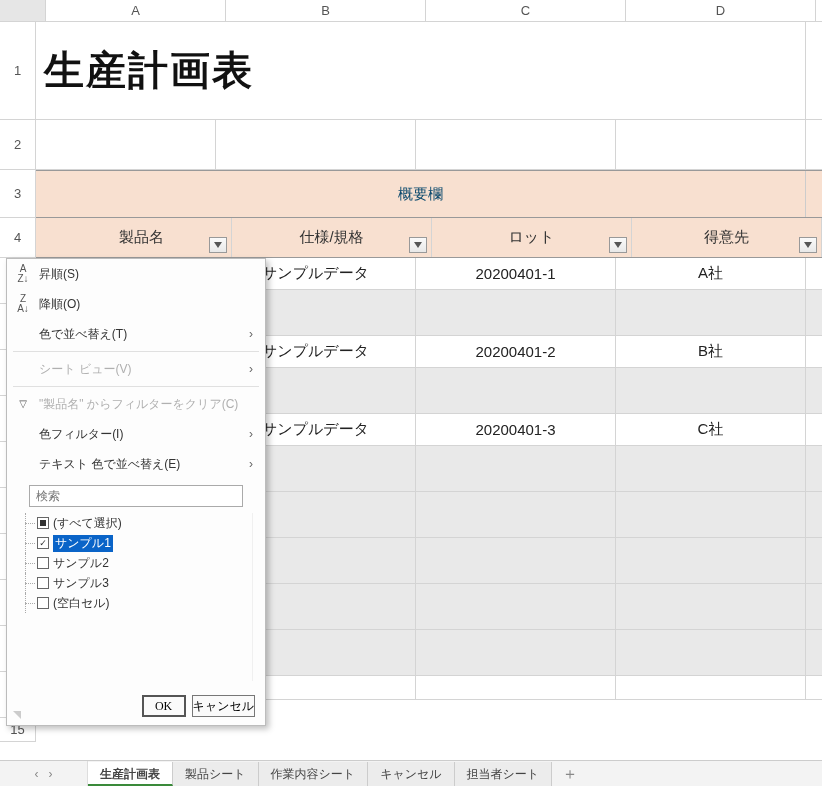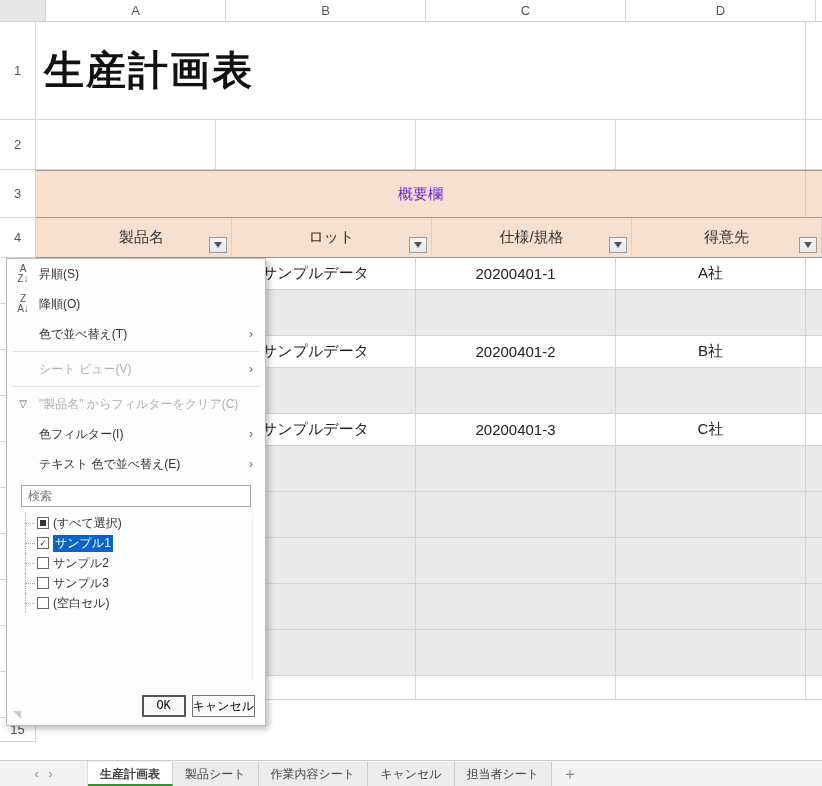--- a/index.html
+++ b/index.html
@@ -23,55 +23,55 @@
   .cell { border-right: 1px solid #d4d4d4; display: flex; align-items: center; justify-content: center; position: relative; }
   .cell.cA { width: 180px; } .cell.cB { width: 200px; } .cell.cC { width: 200px; } .cell.cD { width: 190px; }
 
   .title-row { height: 98px; }
   .title-cell { font-size: 40px; font-weight: 700; padding-left: 8px; justify-content: flex-start; letter-spacing: 2px; color: #111; }
 
   .blank-row { height: 50px; }
 
   .hdr-sec { height: 48px; background: #f8e0d0; border-top: 1px solid #999; border-bottom: 1px solid #999; }
   .hdr-sec .cell { border-right: 1px solid #ccc; }
-  .hdr-sec-label { width: 770px; font-size: 15px; color: #6d28d9; }
+  .hdr-sec-label { width: 770px; font-size: 15px; color: #0c4a6e; }
 
   .hdr-row { height: 40px; background: #f8e0d0; border-bottom: 1px solid #999; padding-left: 16px; }
   .hdr-row .cell { font-size: 15px; color: #333; position: relative; }
 
   .filter-btn { position: absolute; right: 4px; bottom: 4px; width: 18px; height: 16px; border: 1px solid #999; background: linear-gradient(#fafafa,#e8e8e8); display: flex; align-items: center; justify-content: center; }
   .filter-btn svg { width: 8px; height: 6px; }
 
   .data-row { height: 32px; }
   .data-row .cell { font-size: 15px; color: #222; }
   .gap-row { height: 46px; background: #e9e9e9; }
 
   
   .popup { position: absolute; left: 6px; top: 258px; width: 260px; background: #fdfdfd; border: 1px solid #bcbcbc; box-shadow: 3px 3px 6px rgba(0,0,0,0.25); font-size: 12px; z-index: 10; }
   .pp-item { display: flex; align-items: center; height: 30px; padding: 0 10px 0 32px; position: relative; }
   .pp-item.disabled { color: #b0b0b0; }
   .pp-item .chev { position: absolute; right: 12px; font-size: 12px; color: #666; }
   .pp-icon { position: absolute; left: 8px; width: 16px; text-align: center; color: #555; font-size: 10px; line-height: 1; }
   .pp-sep { height: 1px; background: #e0e0e0; margin: 2px 6px; }
 
-  .search-box { margin: 6px 14px; }
+  .search-box { margin: 6px 22px; }
   .search-box input { width: 100%; height: 22px; border: 1px solid #aaa; padding: 0 6px; font-size: 12px; font-family: inherit; }
 
   .check-tree { margin: 0 12px 6px 18px; height: 168px; border-right: 1px solid #f0f0f0; overflow: auto; }
   .tree-item { display: flex; align-items: center; height: 20px; font-size: 12px; position: relative; padding-left: 12px; }
   .tree-item::before { content: ""; position: absolute; left: 0; top: 0; bottom: 0; border-left: 1px dotted #aaa; }
   .tree-item .dash { position: absolute; left: 0; top: 50%; width: 10px; border-top: 1px dotted #aaa; }
   .chk { width: 12px; height: 12px; border: 1px solid #666; margin-right: 4px; display: inline-flex; align-items: center; justify-content: center; font-size: 9px; background: #fff; }
   .chk.ind::after { content: ""; width: 6px; height: 6px; background: #333; }
   .chk.on::after { content: "✓"; color: #333; }
   .tree-item.sel span.lbl { background: #0a64c8; color: #fff; padding: 0 2px; }
 
   .pp-buttons { display: flex; justify-content: flex-end; gap: 6px; padding: 8px 10px; position: relative; }
   .pp-buttons::before { content: ""; position: absolute; left: 6px; bottom: 6px; width: 0; height: 0; border-left: 8px solid #ccc; border-top: 8px solid transparent; transform: rotate(180deg); }
-  .pp-btn { min-width: 44px; height: 22px; border: 1px solid #777; background: #fafafa; font-size: 12px; font-family: Liberation Mono, monospace; }
+  .pp-btn { min-width: 44px; height: 22px; border: 1px solid #777; background: #fafafa; font-size: 12px; font-family: Liberation Serif, serif; }
   .pp-btn.primary { border: 2px solid #555; }
 
   
   .tab-bar { position: absolute; left: 0; right: 0; bottom: 0; height: 26px; background: #f3f3f3; border-top: 1px solid #ccc; display: flex; align-items: stretch; }
   .tab-nav { width: 88px; display: flex; align-items: center; justify-content: center; gap: 10px; color: #888; border-right: 1px solid #ddd; }
   .tabs { display: flex; align-items: flex-end; }
   .tab { padding: 0 12px; height: 24px; line-height: 24px; font-size: 12px; border-right: 1px solid #ccc; background: #ececec; color: #444; }
   .tab.active { background: #fff; border-bottom: 2px solid #3a8a3a; font-weight: 600; }
   .tab-add { width: 36px; text-align: center; line-height: 24px; color: #888; font-size: 16px; }
 </style>
@@ -124,36 +124,36 @@
 
     <div class="row hdr-row">
       <div class="cell cA">
         <span>製品名</span>
         <div class="filter-btn">
             <svg viewBox="0 0 8 6">
               <path d="M0 0 L8 0 L4 6 Z" fill="#555"></path>
             </svg>
           </div>
       </div>
+      <div class="cell cB">
+        <span>仕様/規格</span>
+        <div class="filter-btn">
+            <svg viewBox="0 0 8 6">
+              <path d="M0 0 L8 0 L4 6 Z" fill="#555"></path>
+            </svg>
+          </div>
+      </div>
       <div class="cell cC">
         <span>ロット</span>
         <div class="filter-btn">
             <svg viewBox="0 0 8 6">
               <path d="M0 0 L8 0 L4 6 Z" fill="#555"></path>
             </svg>
           </div>
       </div>
-      <div class="cell cB">
-        <span>仕様/規格</span>
-        <div class="filter-btn">
-            <svg viewBox="0 0 8 6">
-              <path d="M0 0 L8 0 L4 6 Z" fill="#555"></path>
-            </svg>
-          </div>
-      </div>
       <div class="cell cD">
         <span>得意先</span>
         <div class="filter-btn">
             <svg viewBox="0 0 8 6">
               <path d="M0 0 L8 0 L4 6 Z" fill="#555"></path>
             </svg>
           </div>
       </div>
     </div>
 

